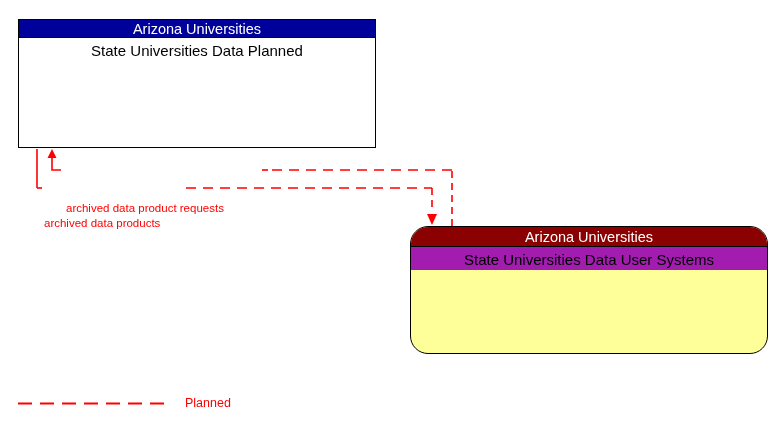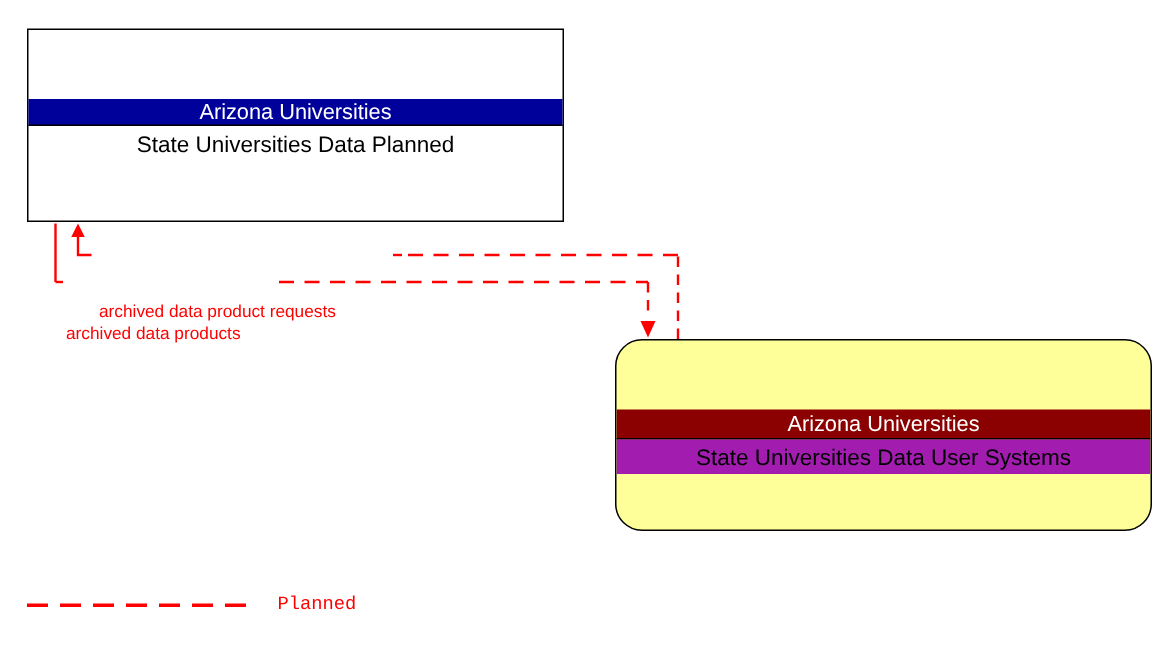--- a/index.html
+++ b/index.html
@@ -26,21 +26,20 @@
   .node-header {
     box-sizing: border-box;
     width: 100%;
     text-align: center;
     color: #ffffff;
     font-size: 14.5px;
     line-height: 18px;
     height: 18px;
     white-space: nowrap;
     overflow: hidden;
-    margin-top: 46px;
   }
   .node-body {
     box-sizing: border-box;
     width: 100%;
     text-align: center;
     color: #000000;
     font-size: 15px;
     line-height: 20px;
     padding-top: 3px;
     white-space: nowrap;
@@ -103,21 +102,20 @@
   #label-requests { left: 65px; top: 164px; }
   #label-products { left: 43px; top: 179px; }
 
   
   #legend {
     position: absolute;
     left: 16px;
     top: 394px;
     width: 260px;
     height: 22px;
-    font-family: Liberation Mono, monospace;
   }
   #legend-line {
     position: absolute;
     left: 2px;
     top: 8px;
     width: 152px;
     height: 3px;
   }
   #legend-label {
     position: absolute;

